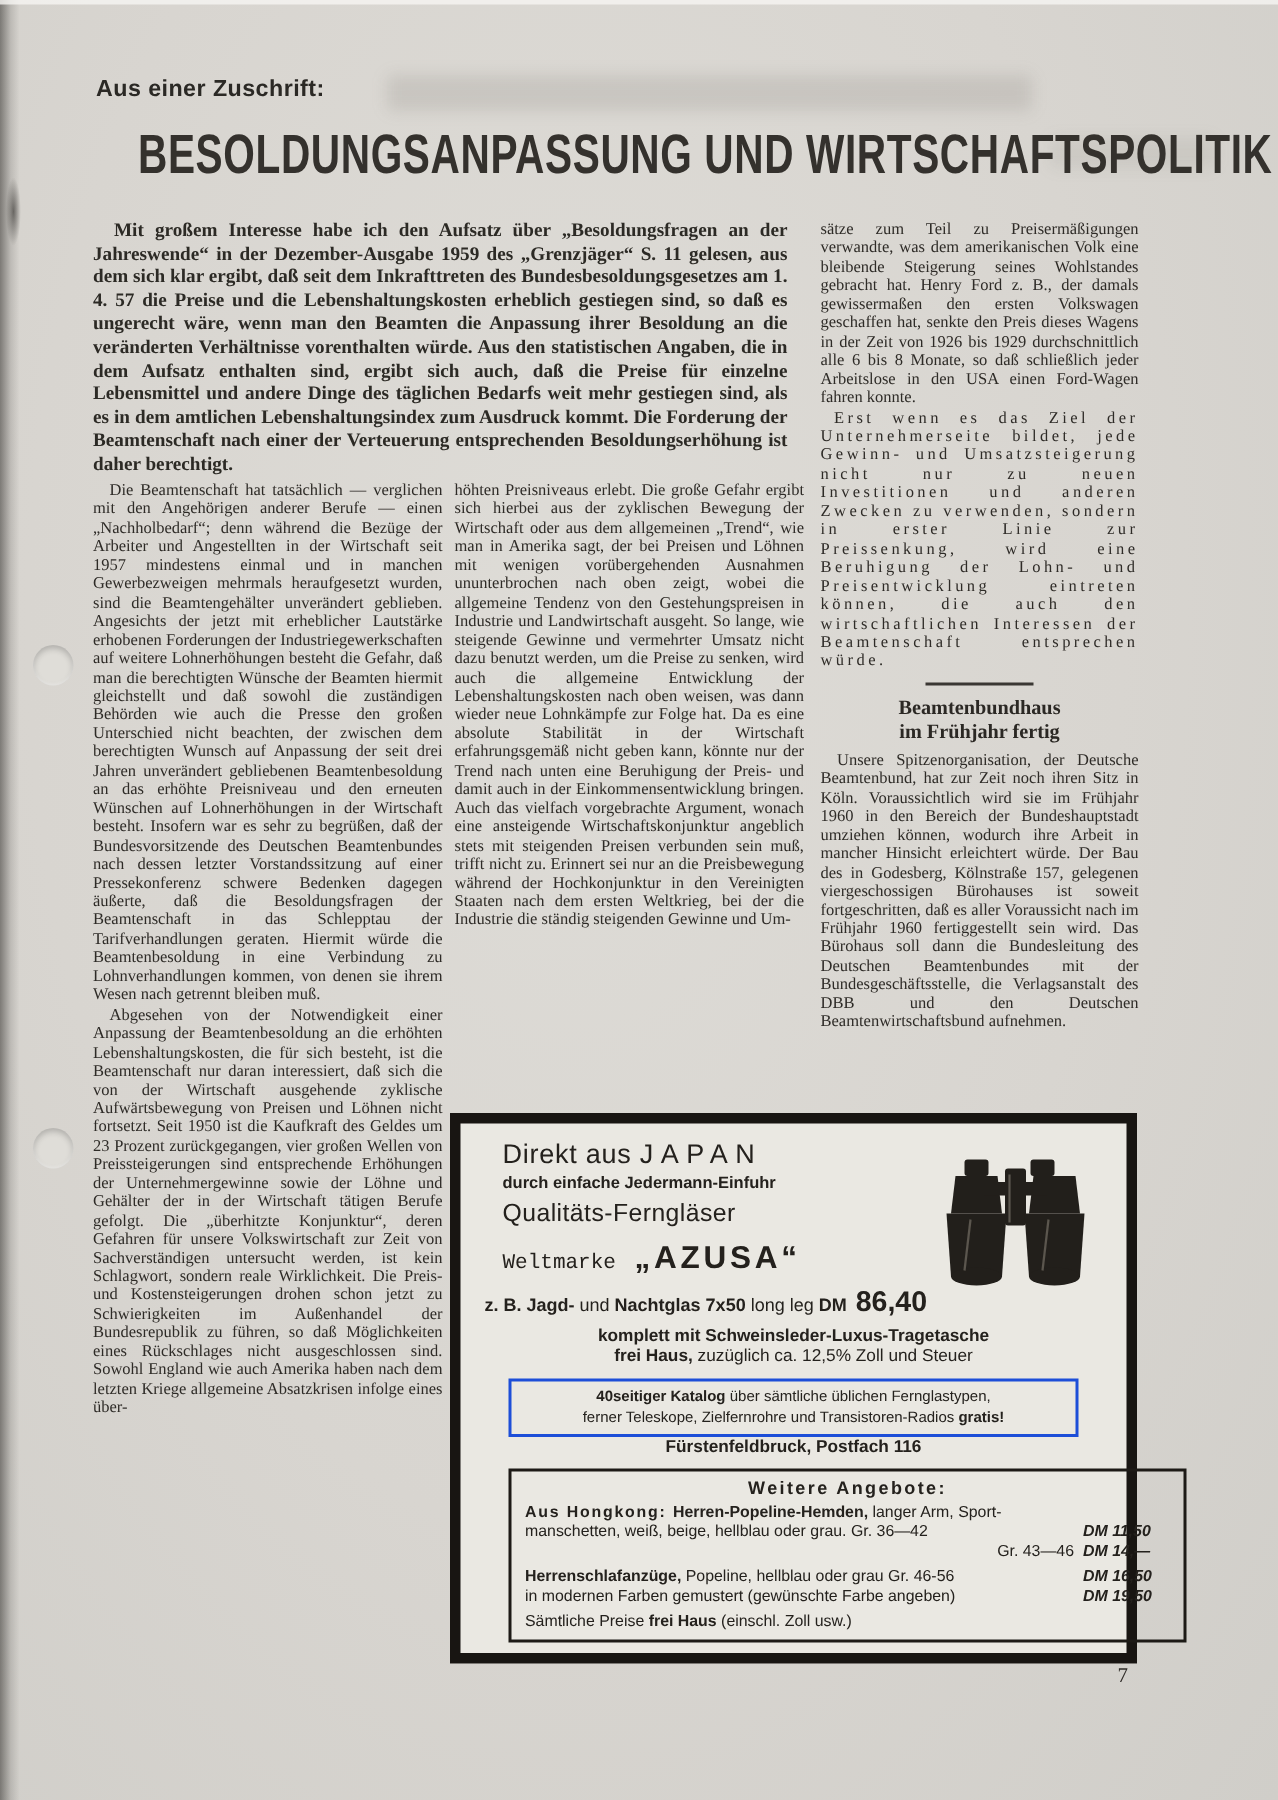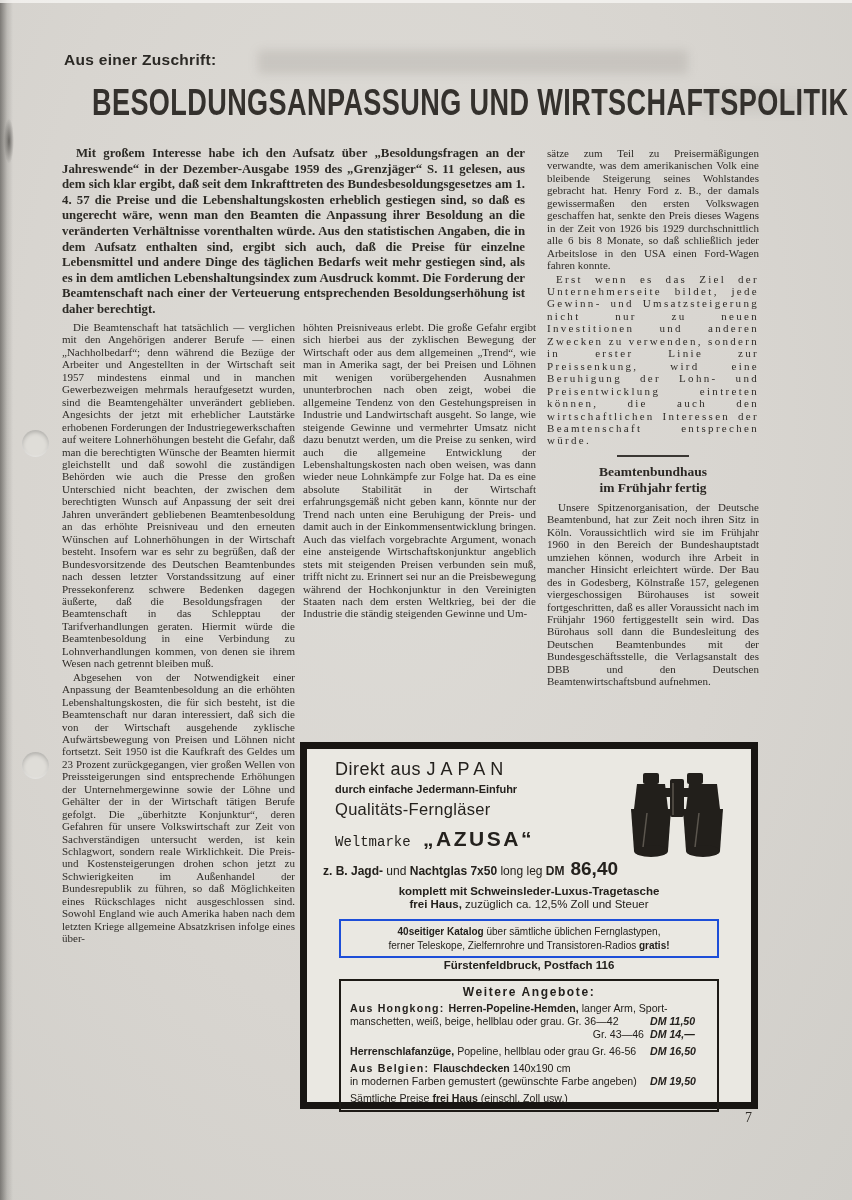--- a/index.html
+++ b/index.html
@@ -62,21 +62,21 @@
   .ad-azusa{font-weight:bold;font-size:21px;letter-spacing:2.5px;margin-left:8px;}
   .ad-priceline{margin:7px 0 0 2px;font-size:12px;white-space:nowrap;}
   .b{font-weight:bold;}
   .ad-bigprice{font-weight:bold;font-size:19px;margin-left:6px;}
   .ad-centered{text-align:center;font-size:11.5px;margin-top:5px;}
   .ad-box{margin:9px 0 0 18px;width:380px;box-sizing:border-box;border:2px solid #1d4ed8;
     padding:4px 6px;text-align:center;font-size:10px;line-height:13.5px;}
   .ad-company{margin:8px 0 0 18px;width:380px;text-align:center;font-weight:bold;
     font-size:13.5px;letter-spacing:1.4px;}
   .ad-address{margin:1px 0 0 18px;width:380px;text-align:center;font-weight:bold;font-size:11.5px;}
-  .offers{margin:8px 0 0 18px;width:380px;box-sizing:border-box;border:2px solid #1d1a16;
+  .offers{margin:8px 0 0 18px;width:452px;box-sizing:border-box;border:2px solid #1d1a16;
     padding:5px 9px;font-size:10.6px;line-height:13px;}
   .offers-heading{text-align:center;font-weight:bold;font-size:12px;letter-spacing:1.6px;margin-bottom:3px;}
   .offer-row{display:flex;align-items:baseline;}
   .offer-row .grow{flex:1 1 auto;}
   .price{font-weight:bold;width:58px;flex:0 0 auto;text-align:left;margin-left:6px;font-style:italic;}
   .lbl{font-weight:bold;letter-spacing:1.2px;}
   .mt{margin-top:4px;}
   .binoculars{position:absolute;right:20px;top:22px;}
 
   .page-number{position:absolute;left:745px;top:1110px;font-size:14px;color:#2e2b27;}
@@ -170,23 +170,20 @@
         <div class="offer-row">
           <span class="grow"></span>
           <span>Gr. 43—46</span>
           <span class="price">DM 14,—</span>
         </div>
         <div class="offer-row mt">
           <span><span class="b">Herrenschlafanzüge,</span><span> Popeline, hellblau oder grau Gr. 46-56</span></span>
           <span class="grow"></span>
           <span class="price">DM 16,50</span>
         </div>
-        <div class="offer-row mt">
-          <span><span class="lbl">Aus Belgien: </span><span class="b">Flauschdecken</span><span> 140x190 cm</span></span>
-        </div>
         <div class="offer-row">
           <span>in modernen Farben gemustert (gewünschte Farbe angeben)</span>
           <span class="grow"></span>
           <span class="price">DM 19,50</span>
         </div>
         <div class="offer-row mt">
           <span><span>Sämtliche Preise </span><span class="b">frei Haus</span><span> (einschl. Zoll usw.)</span></span>
         </div>
       </div>
     </div>

